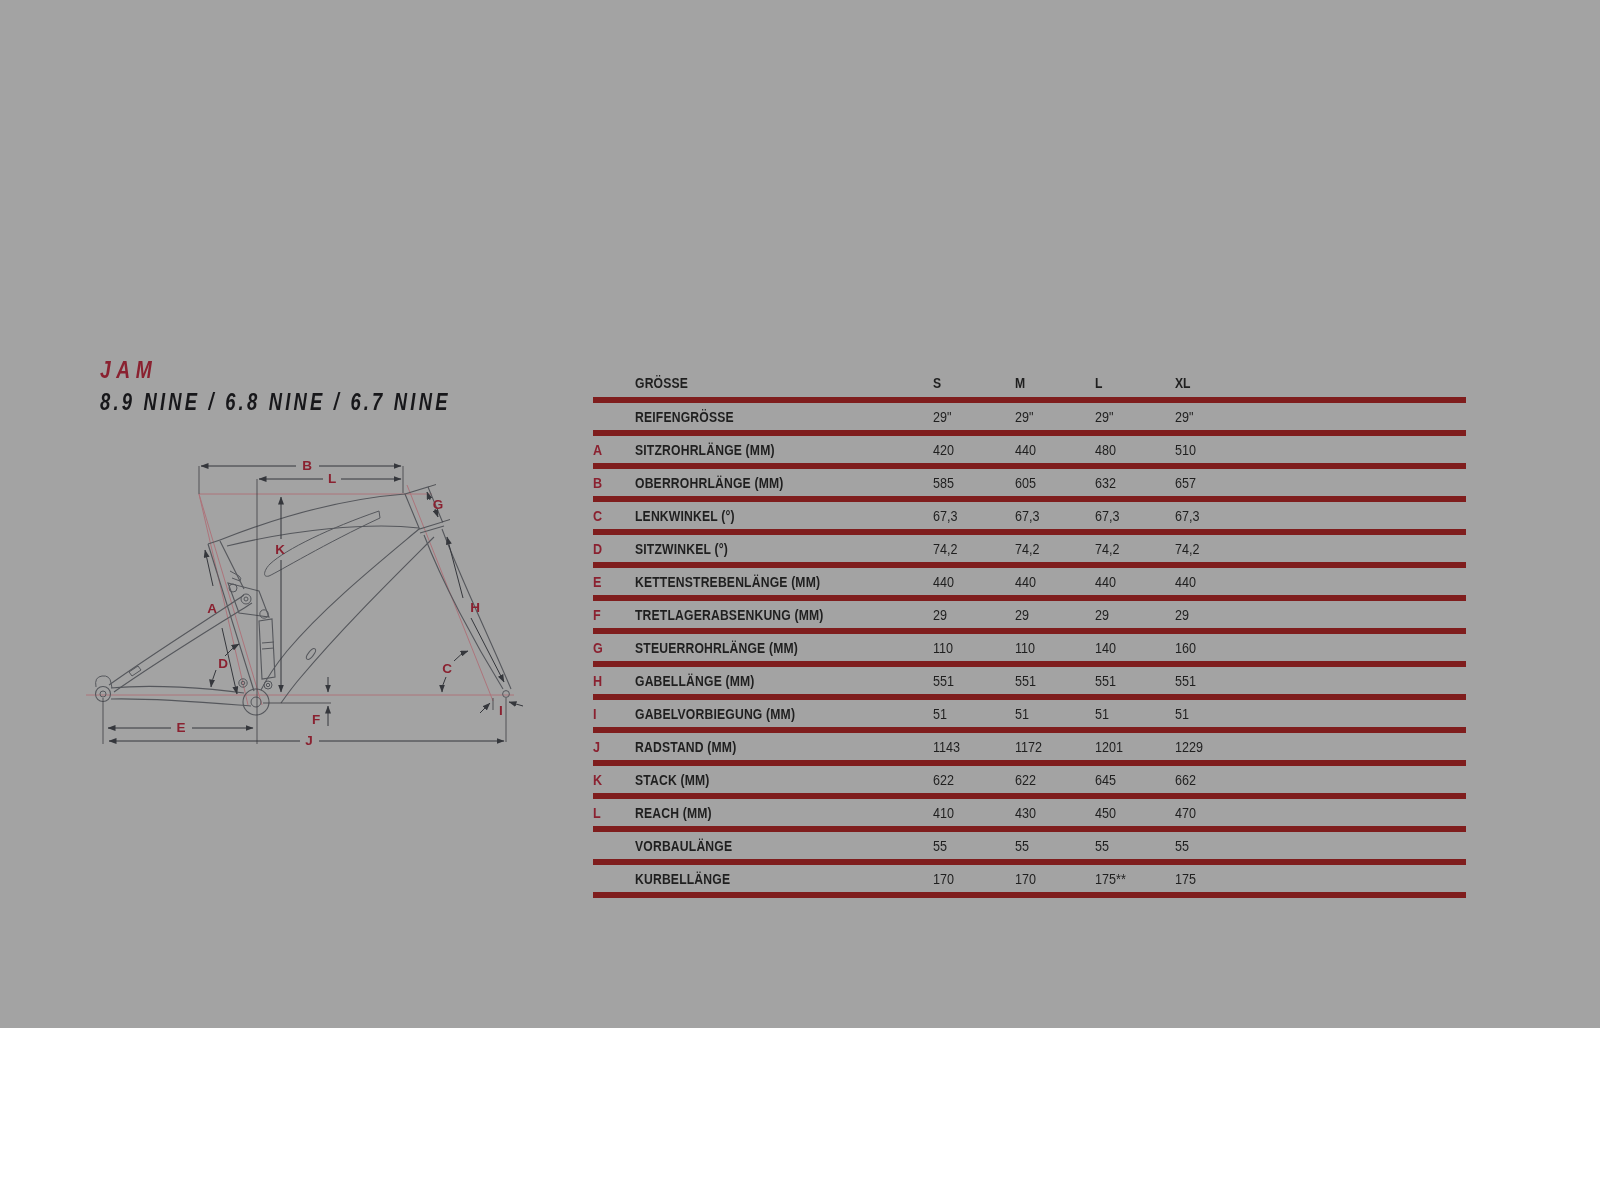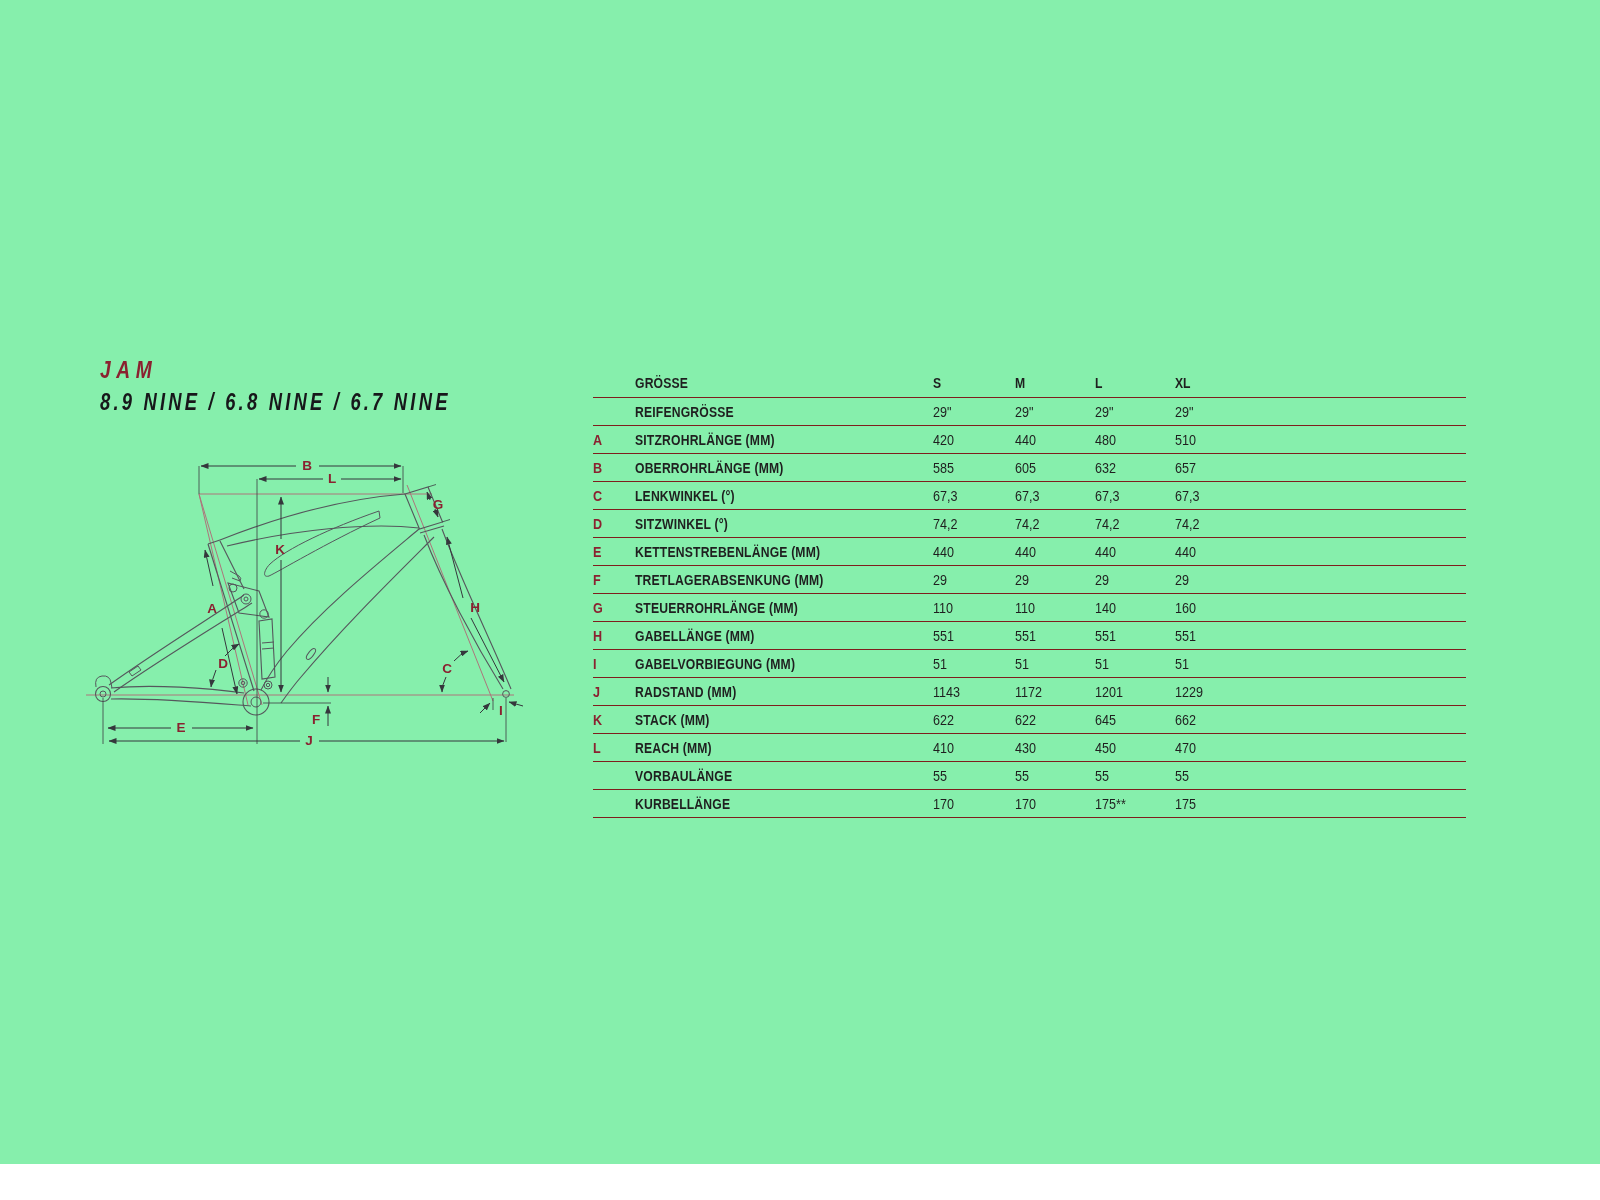--- a/index.html
+++ b/index.html
@@ -1,29 +1,29 @@
 <!DOCTYPE html>
 <html><head>
 <meta charset="utf-8">
 <style>
   html,body{margin:0;padding:0;background:#ffffff;}
   body{width:1600px;height:1200px;font-family:"Liberation Sans",sans-serif;color:#1f1f1f;}
-  .canvas{position:relative;width:1600px;height:1164px;overflow:hidden;background:#86efac;}
+  .canvas{position:relative;width:1600px;height:1028px;overflow:hidden;background:#a3a3a3;}
 
   
   .brand{position:absolute;left:100px;top:358px;}
   .brand-title{margin:0;color:#8a2130;font-size:24px;line-height:24px;font-weight:700;font-style:italic;
                letter-spacing:7px;transform:scaleX(.8);transform-origin:0 0;white-space:nowrap;}
   .brand-sub{margin:9px 0 0 0;color:#17171a;font-size:23px;line-height:23px;font-weight:700;font-style:italic;
              letter-spacing:4px;transform:scaleX(.8);transform-origin:0 0;white-space:nowrap;}
 
   
   .geo-table{position:absolute;left:593px;top:368px;width:873px;}
   .grow{display:grid;grid-template-columns:42px 298px 82px 80px 80px 1fr;align-items:center;
-        height:27px;border-bottom:1px solid #7f1d1d;text-decoration:underline;}
+        height:27px;border-bottom:6px solid #7f1d1d;text-decoration:underline;}
   .grow.header{height:29px;}
   .cell{overflow:visible;white-space:nowrap;}
   .cx{display:inline-block;transform:scaleX(.84);transform-origin:0 50%;white-space:nowrap;}
   .cell-letter{color:#8a2130;font-weight:700;font-size:15px;}
   .cell-label{font-weight:700;font-size:14.5px;letter-spacing:.2px;}
   .cell-col{font-weight:700;font-size:14.5px;}
   .cell-val{font-weight:400;font-size:15px;}
 
   
   .diagram{position:absolute;left:78px;top:437px;}

